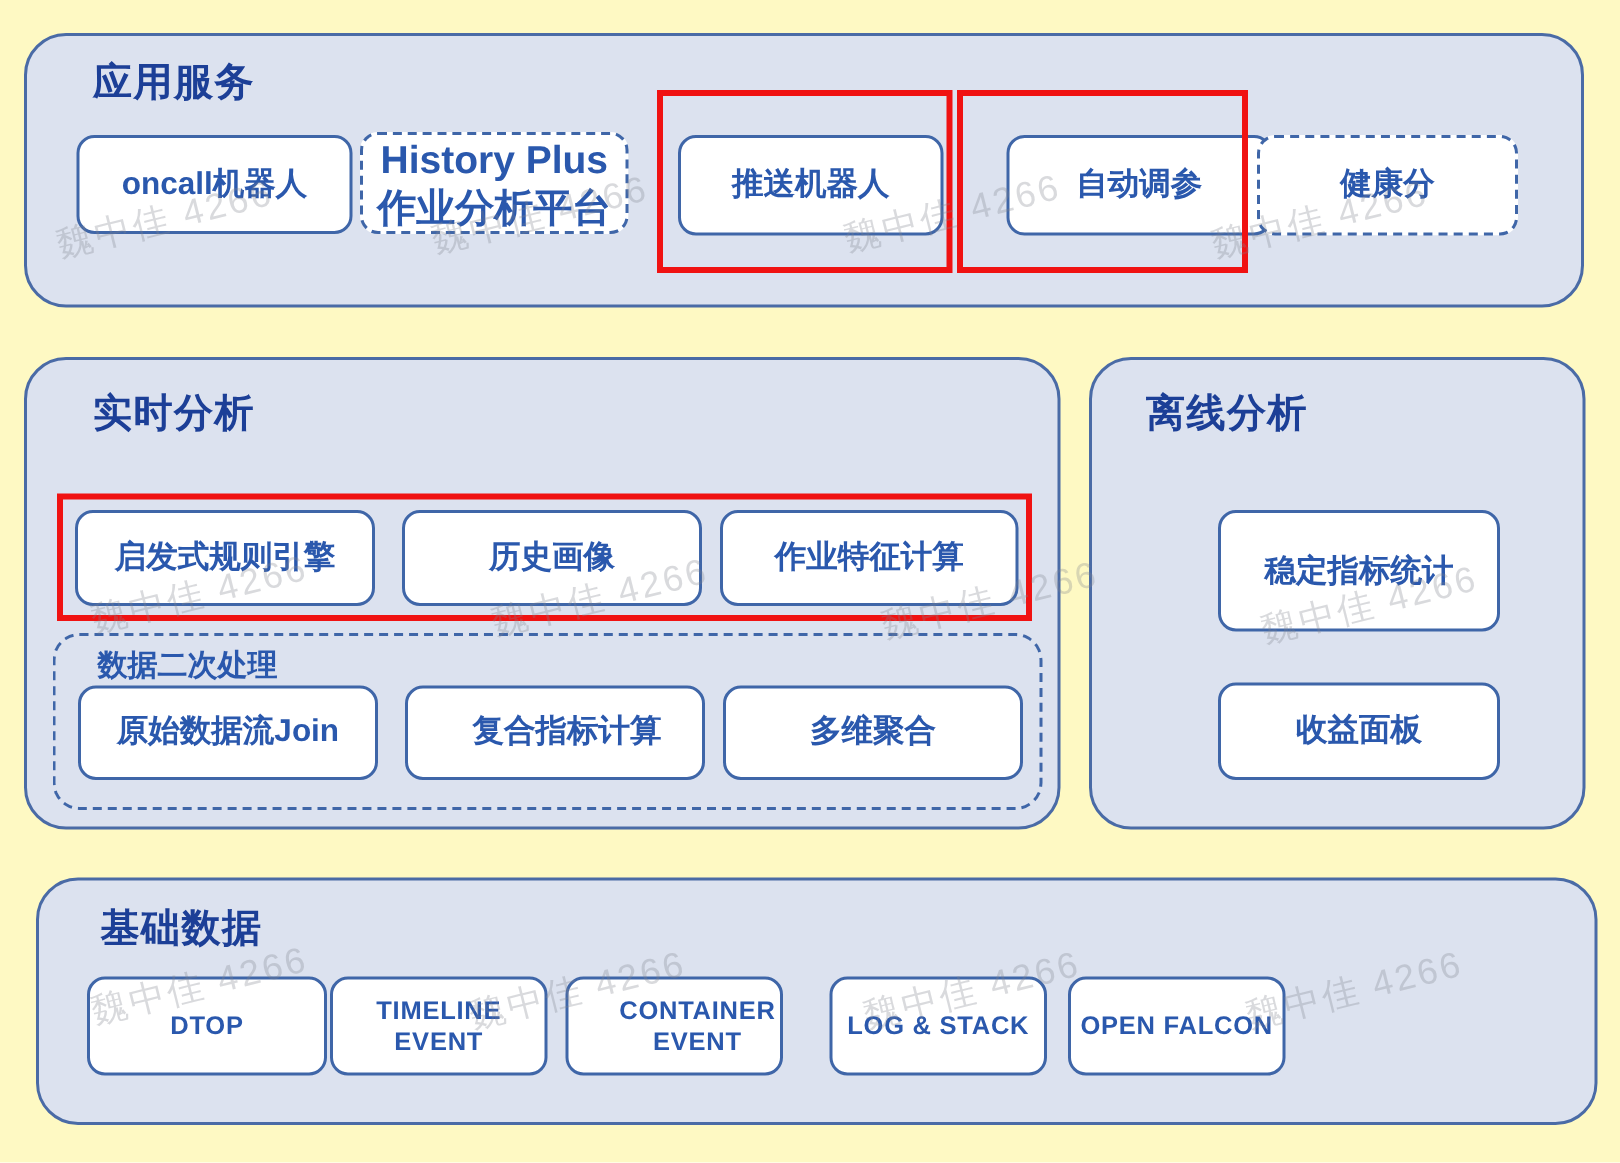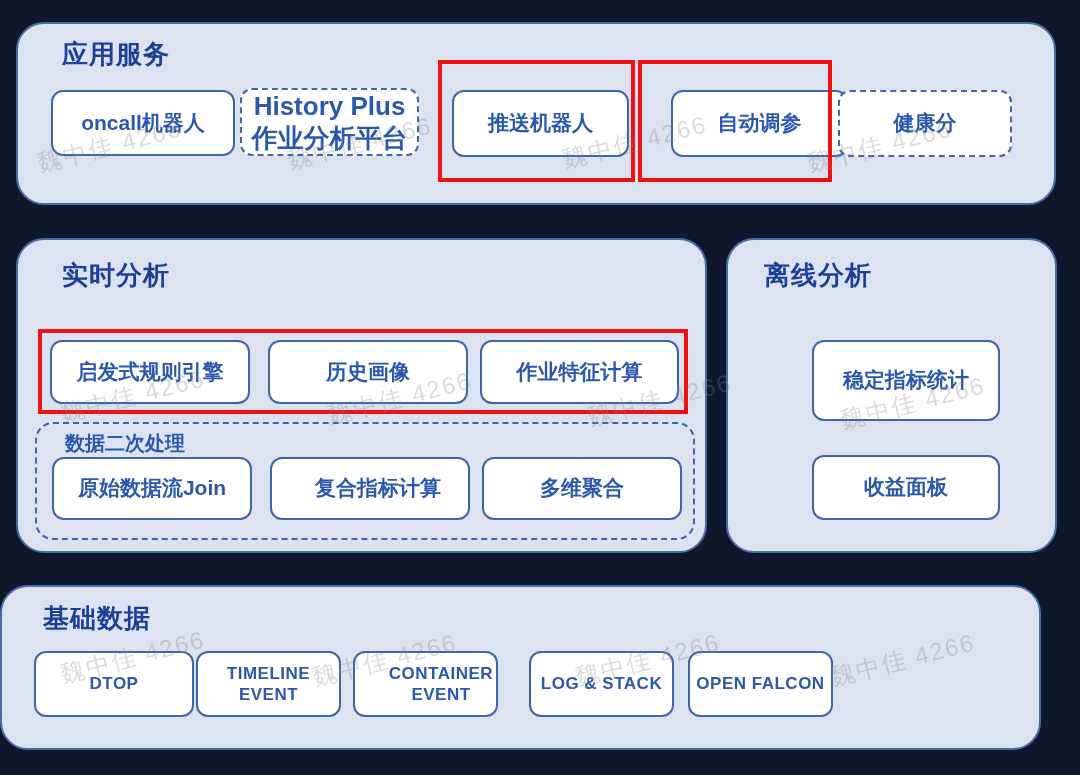--- a/index.html
+++ b/index.html
@@ -10,21 +10,21 @@
     --title-blue: #1c3f97;
     --highlight-red: #f01212;
   }
   * { box-sizing: border-box; margin: 0; padding: 0; }
   html, body { background: #ffffff; }
   body { font-family: "Liberation Sans", "DejaVu Sans", sans-serif; }
   #page {
     position: relative;
     width: 1080px;
     height: 775px;
-    background: #0f172a;
+    background: #fef9c3;
     overflow: hidden;
   }
   .section {
     position: absolute;
     background: var(--section-fill);
     border: 2px solid var(--section-border);
     border-radius: 28px;
   }
   .section-title {
     position: absolute;
@@ -118,21 +118,21 @@
       <div class="node" style="left:445px; top:33px; width:200px; height:63px;">多维聚合</div>
     </div>
   </div>
 
   <div class="section" style="left:726px; top:238px; width:331px; height:315px;">
     <div class="section-title" style="left:36px; top:18px;">离线分析</div>
     <div class="node" style="left:84px; top:100px; width:188px; height:81px;font-family:Liberation Serif, serif;">稳定指标统计</div>
     <div class="node" style="left:84px; top:215px; width:188px; height:65px;">收益面板</div>
   </div>
 
-  <div class="section" style="left:0; top:585px; width:1041px; height:165px;">
+  <div class="section" style="left:24px; top:585px; width:1041px; height:165px;">
     <div class="section-title" style="left:41px; top:14px;">基础数据</div>
 
     <div class="node fs17" style="left:32px; top:64px; width:160px; height:66px;">DTOP</div>
     <div class="node fs17" style="left:194px; top:64px; width:145px; height:66px;">TIMELINE
 EVENT</div>
     <div class="node fs17" style="left:351px; top:64px; width:145px; height:66px;padding-left:31px;">CONTAINER
 EVENT</div>
     <div class="node fs17" style="left:527px; top:64px; width:145px; height:66px;">LOG &amp; STACK</div>
     <div class="node fs17" style="left:686px; top:64px; width:145px; height:66px;">OPEN FALCON</div>
   </div>

